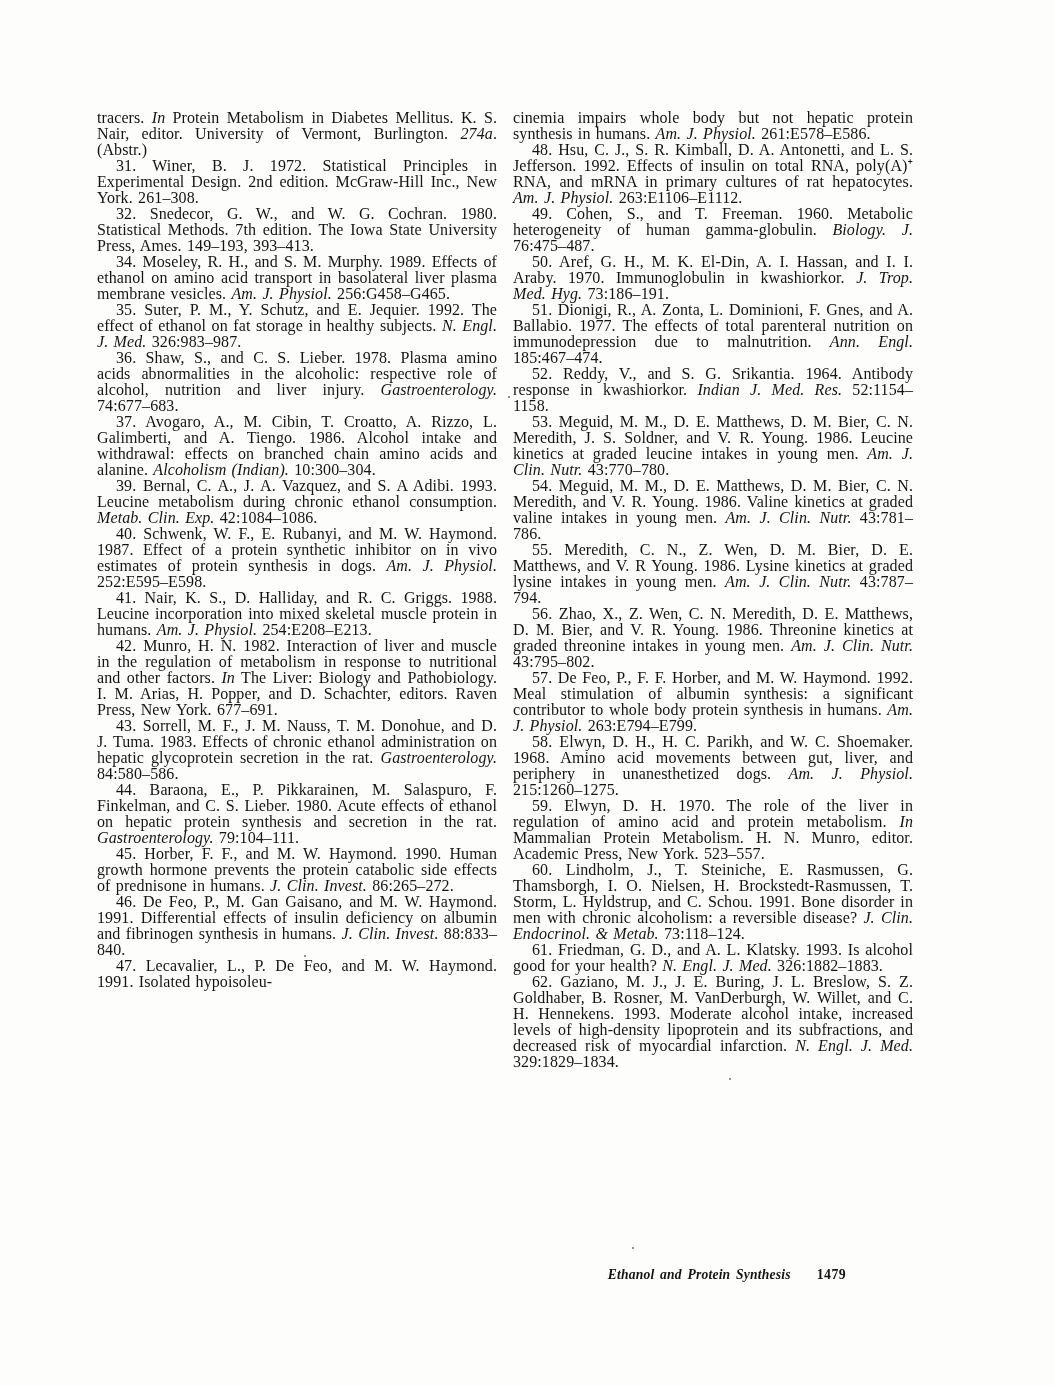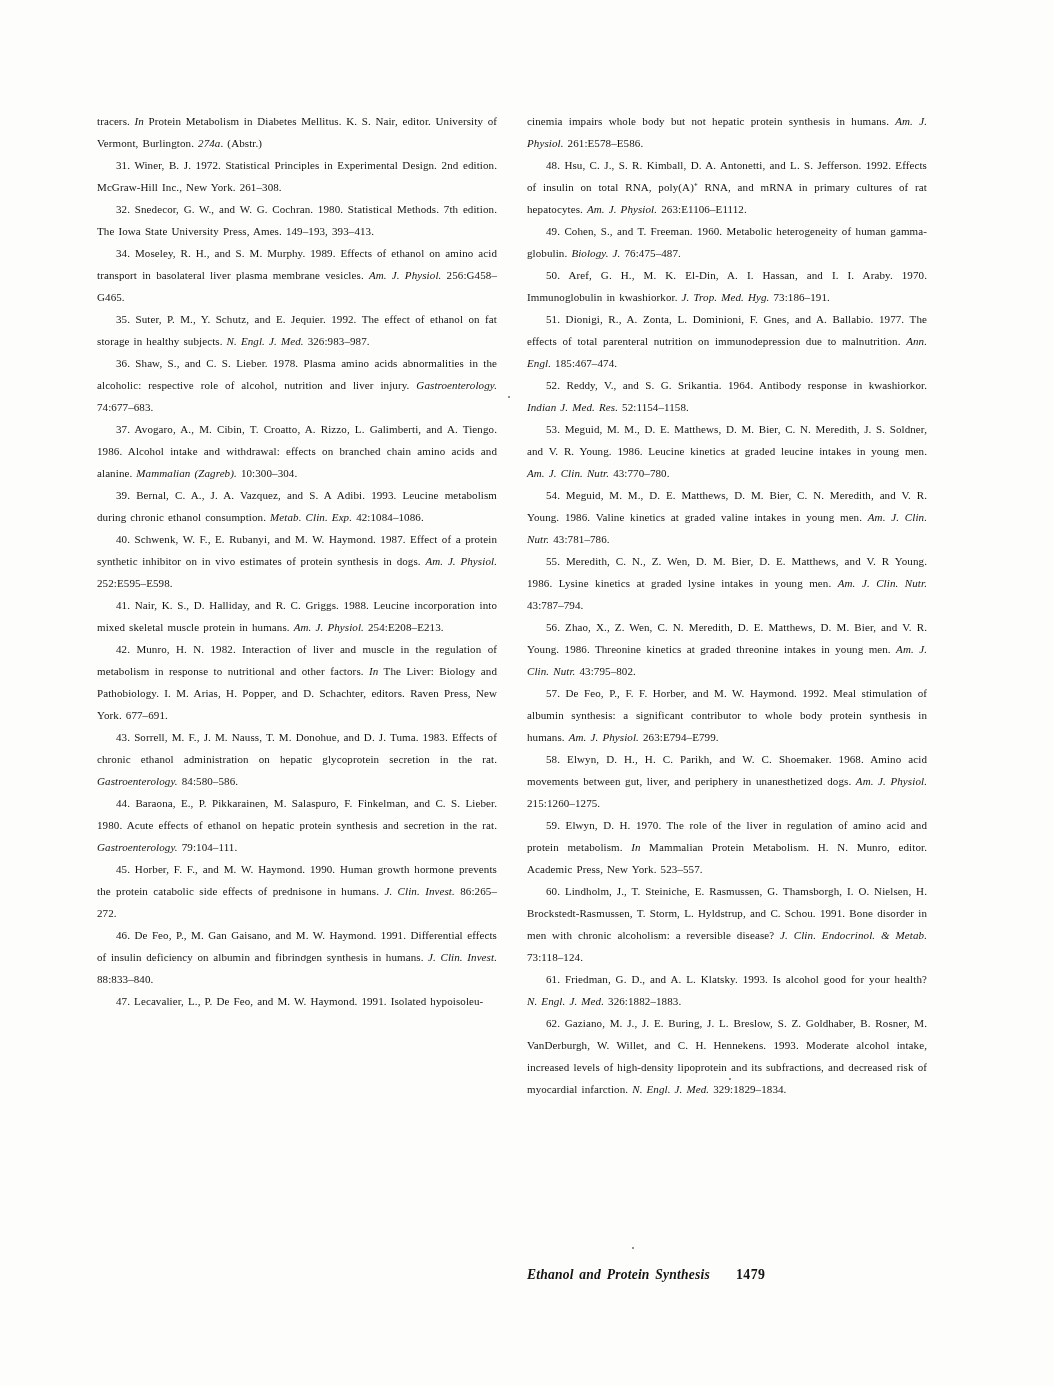--- a/index.html
+++ b/index.html
@@ -17,44 +17,44 @@
   }
   .page {
     position: absolute;
     inset: 0;
   }
   .column {
     position: absolute;
     top: 110px;
     width: 400px;
     text-align: justify;
-    font-size: 11px;
-    line-height: 22px;
+    font-size: 16px;
+    line-height: 16px;
     letter-spacing: 0.1px;
     word-spacing: 1.2px;
   }
   .column-left  { left: 97px;  }
-  .column-right { left: 527px; }
+  .column-right { left: 513px; }
   p.ref {
     margin: 0;
     padding: 0;
     text-indent: 19px;
   }
   p.ref.cont {
     text-indent: 0;
   }
   p.ref i {
     font-style: italic;
   }
   .footer {
     position: absolute;
     left: 527px;
     top: 1265px;
     width: 400px;
-    text-align: left;
+    text-align: center;
     white-space: nowrap;
   }
   .running-title {
     font-style: italic;
     font-weight: 700;
     font-size: 13.6px;
     letter-spacing: 0.2px;
     word-spacing: 2px;
   }
   .page-number {
@@ -80,21 +80,21 @@
 
 <div class="page">
 
   <div class="column column-left">
       <p class="ref cont">tracers. <i>In</i> Protein Metabolism in Diabetes Mellitus. K. S. Nair, editor. University of Vermont, Burlington. <i>274a</i>. (Abstr.)</p>
       <p class="ref">31. Winer, B. J. 1972. Statistical Principles in Experimental Design. 2nd edition. McGraw-Hill Inc., New York. 261–308.</p>
       <p class="ref">32. Snedecor, G. W., and W. G. Cochran. 1980. Statistical Methods. 7th edition. The Iowa State University Press, Ames. 149–193, 393–413.</p>
       <p class="ref">34. Moseley, R. H., and S. M. Murphy. 1989. Effects of ethanol on amino acid transport in basolateral liver plasma membrane vesicles. <i>Am. J. Physiol.</i> 256:G458–G465.</p>
       <p class="ref">35. Suter, P. M., Y. Schutz, and E. Jequier. 1992. The effect of ethanol on fat storage in healthy subjects. <i>N. Engl. J. Med.</i> 326:983–987.</p>
       <p class="ref">36. Shaw, S., and C. S. Lieber. 1978. Plasma amino acids abnormalities in the alcoholic: respective role of alcohol, nutrition and liver injury. <i>Gastroenterology.</i> 74:677–683.</p>
-      <p class="ref">37. Avogaro, A., M. Cibin, T. Croatto, A. Rizzo, L. Galimberti, and A. Tiengo. 1986. Alcohol intake and withdrawal: effects on branched chain amino acids and alanine. <i>Mammalian (Zagreb).</i> 10:300–304.</p>
+      <p class="ref">37. Avogaro, A., M. Cibin, T. Croatto, A. Rizzo, L. Galimberti, and A. Tiengo. 1986. Alcohol intake and withdrawal: effects on branched chain amino acids and alanine. <i>Alcoholism (Indian).</i> 10:300–304.</p>
       <p class="ref">39. Bernal, C. A., J. A. Vazquez, and S. A Adibi. 1993. Leucine metabolism during chronic ethanol consumption. <i>Metab. Clin. Exp.</i> 42:1084–1086.</p>
       <p class="ref">40. Schwenk, W. F., E. Rubanyi, and M. W. Haymond. 1987. Effect of a protein synthetic inhibitor on in vivo estimates of protein synthesis in dogs. <i>Am. J. Physiol.</i> 252:E595–E598.</p>
       <p class="ref">41. Nair, K. S., D. Halliday, and R. C. Griggs. 1988. Leucine incorporation into mixed skeletal muscle protein in humans. <i>Am. J. Physiol.</i> 254:E208–E213.</p>
       <p class="ref">42. Munro, H. N. 1982. Interaction of liver and muscle in the regulation of metabolism in response to nutritional and other factors. <i>In</i> The Liver: Biology and Pathobiology. I. M. Arias, H. Popper, and D. Schachter, editors. Raven Press, New York. 677–691.</p>
       <p class="ref">43. Sorrell, M. F., J. M. Nauss, T. M. Donohue, and D. J. Tuma. 1983. Effects of chronic ethanol administration on hepatic glycoprotein secretion in the rat. <i>Gastroenterology.</i> 84:580–586.</p>
       <p class="ref">44. Baraona, E., P. Pikkarainen, M. Salaspuro, F. Finkelman, and C. S. Lieber. 1980. Acute effects of ethanol on hepatic protein synthesis and secretion in the rat. <i>Gastroenterology.</i> 79:104–111.</p>
       <p class="ref">45. Horber, F. F., and M. W. Haymond. 1990. Human growth hormone prevents the protein catabolic side effects of prednisone in humans. <i>J. Clin. Invest.</i> 86:265–272.</p>
       <p class="ref">46. De Feo, P., M. Gan Gaisano, and M. W. Haymond. 1991. Differential effects of insulin deficiency on albumin and fibrinogen synthesis in humans. <i>J. Clin. Invest.</i> 88:833–840.</p>
       <p class="ref">47. Lecavalier, L., P. De Feo, and M. W. Haymond. 1991. Isolated hypoisoleu-</p>
     </div>

